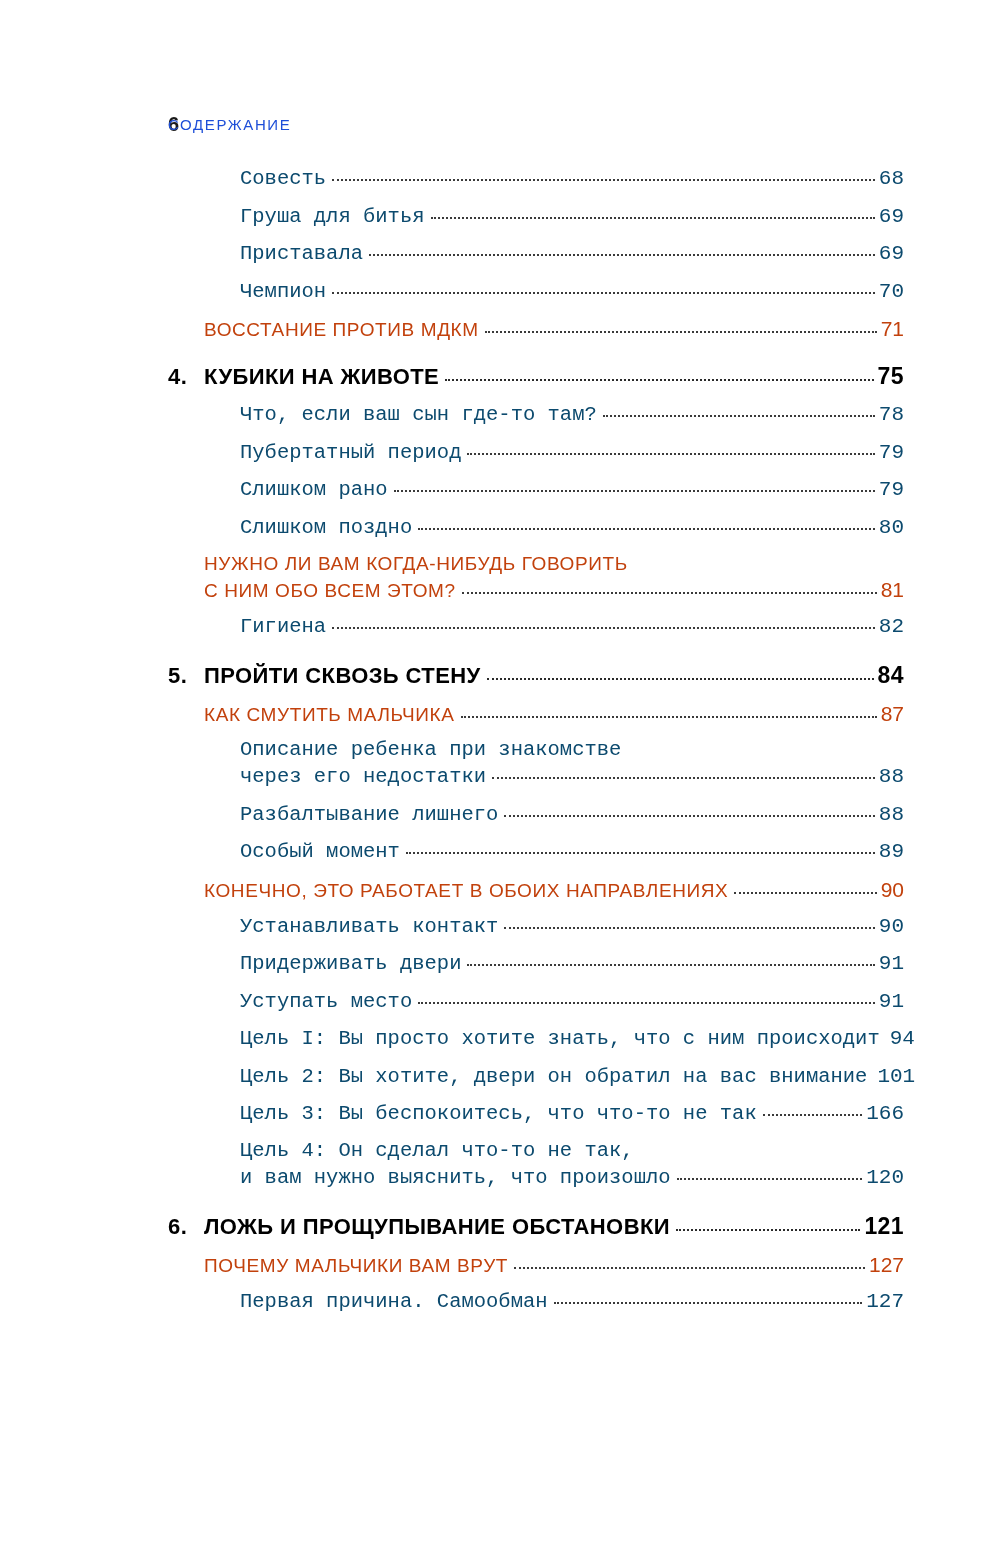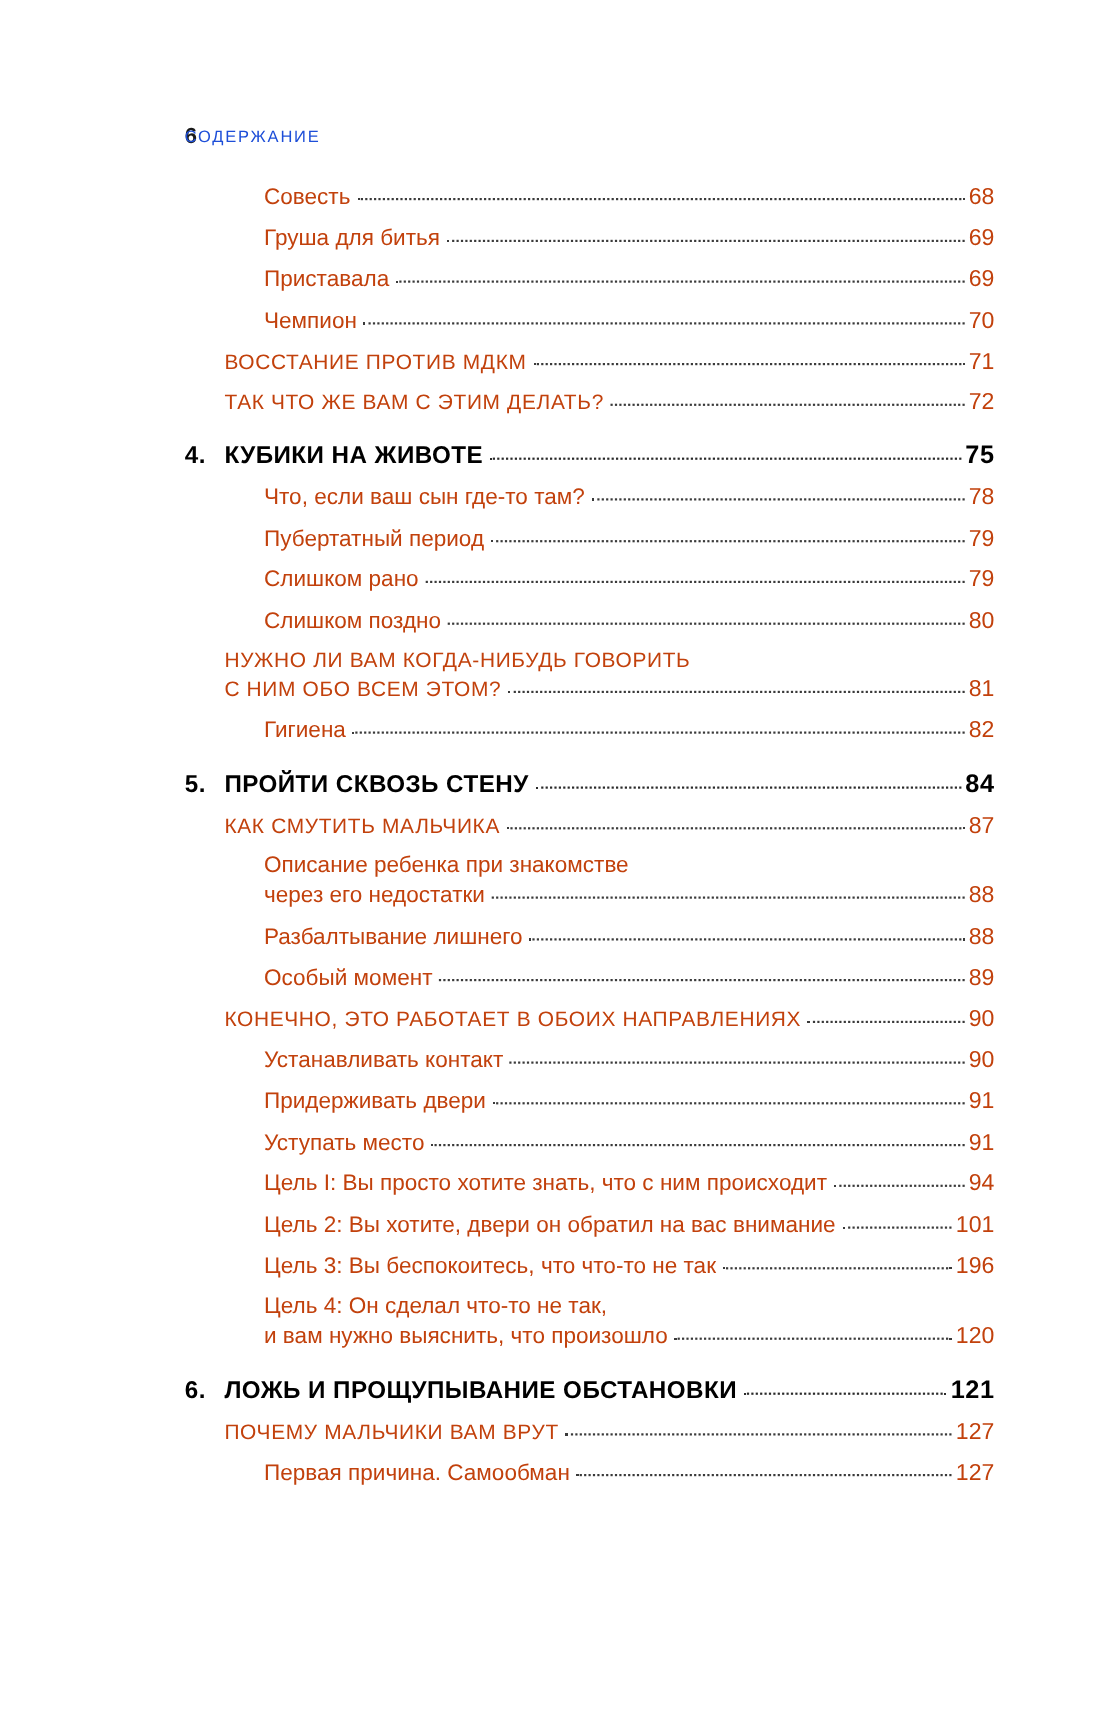--- a/index.html
+++ b/index.html
@@ -70,21 +70,22 @@
   }
   .entry .pg {
     white-space: pre;
     text-align: left;
   }
   
   .lvl-sub {
     font-size: 20.5px;
     padding-left: 72px;
     margin-bottom: 16px;
-    color: #c2410c;
+    color: #0c4a6e;
+    font-family: Liberation Mono, monospace;
   }
   .lvl-sub .pg { font-size: 21px; }
 
   .lvl-caps {
     font-size: 19px;
     letter-spacing: 0.6px;
     padding-left: 36px;
     margin-bottom: 16px;
     color: #c2410c;
   }
@@ -142,25 +143,20 @@
       <div class="entry lvl-sub">
         <span class="txt">Чемпион</span>
         <span class="leader"></span>
         <span class="pg">70</span>
       </div>
       <div class="entry lvl-caps">
         <span class="txt">ВОССТАНИЕ ПРОТИВ МДКМ</span>
         <span class="leader"></span>
         <span class="pg">71</span>
       </div>
-      <div class="entry lvl-caps">
-        <span class="txt">ТАК ЧТО ЖЕ ВАМ С ЭТИМ ДЕЛАТЬ?</span>
-        <span class="leader"></span>
-        <span class="pg">72</span>
-      </div>
       <div class="entry lvl-chapter gap-before">
         <span class="num">4.</span>
         <span class="txt">КУБИКИ НА ЖИВОТЕ</span>
         <span class="leader"></span>
         <span class="pg">75</span>
       </div>
       <div class="entry lvl-sub">
         <span class="txt">Что, если ваш сын где-то там?</span>
         <span class="leader"></span>
         <span class="pg">78</span>
@@ -252,21 +248,21 @@
         <span class="pg">94</span>
       </div>
       <div class="entry lvl-sub">
         <span class="txt">Цель 2: Вы хотите, двери он обратил на вас внимание</span>
         <span class="leader"></span>
         <span class="pg">101</span>
       </div>
       <div class="entry lvl-sub">
         <span class="txt">Цель 3: Вы беспокоитесь, что что-то не так</span>
         <span class="leader"></span>
-        <span class="pg">196</span>
+        <span class="pg">166</span>
       </div>
       <div class="entry lvl-sub cont-line">
         <span class="txt">Цель 4: Он сделал что-то не так,</span>
         <span class="leader"></span>
         <span class="pg"></span>
       </div>
       <div class="entry lvl-sub gap-small">
         <span class="txt">и вам нужно выяснить, что произошло</span>
         <span class="leader"></span>
         <span class="pg">120</span>

